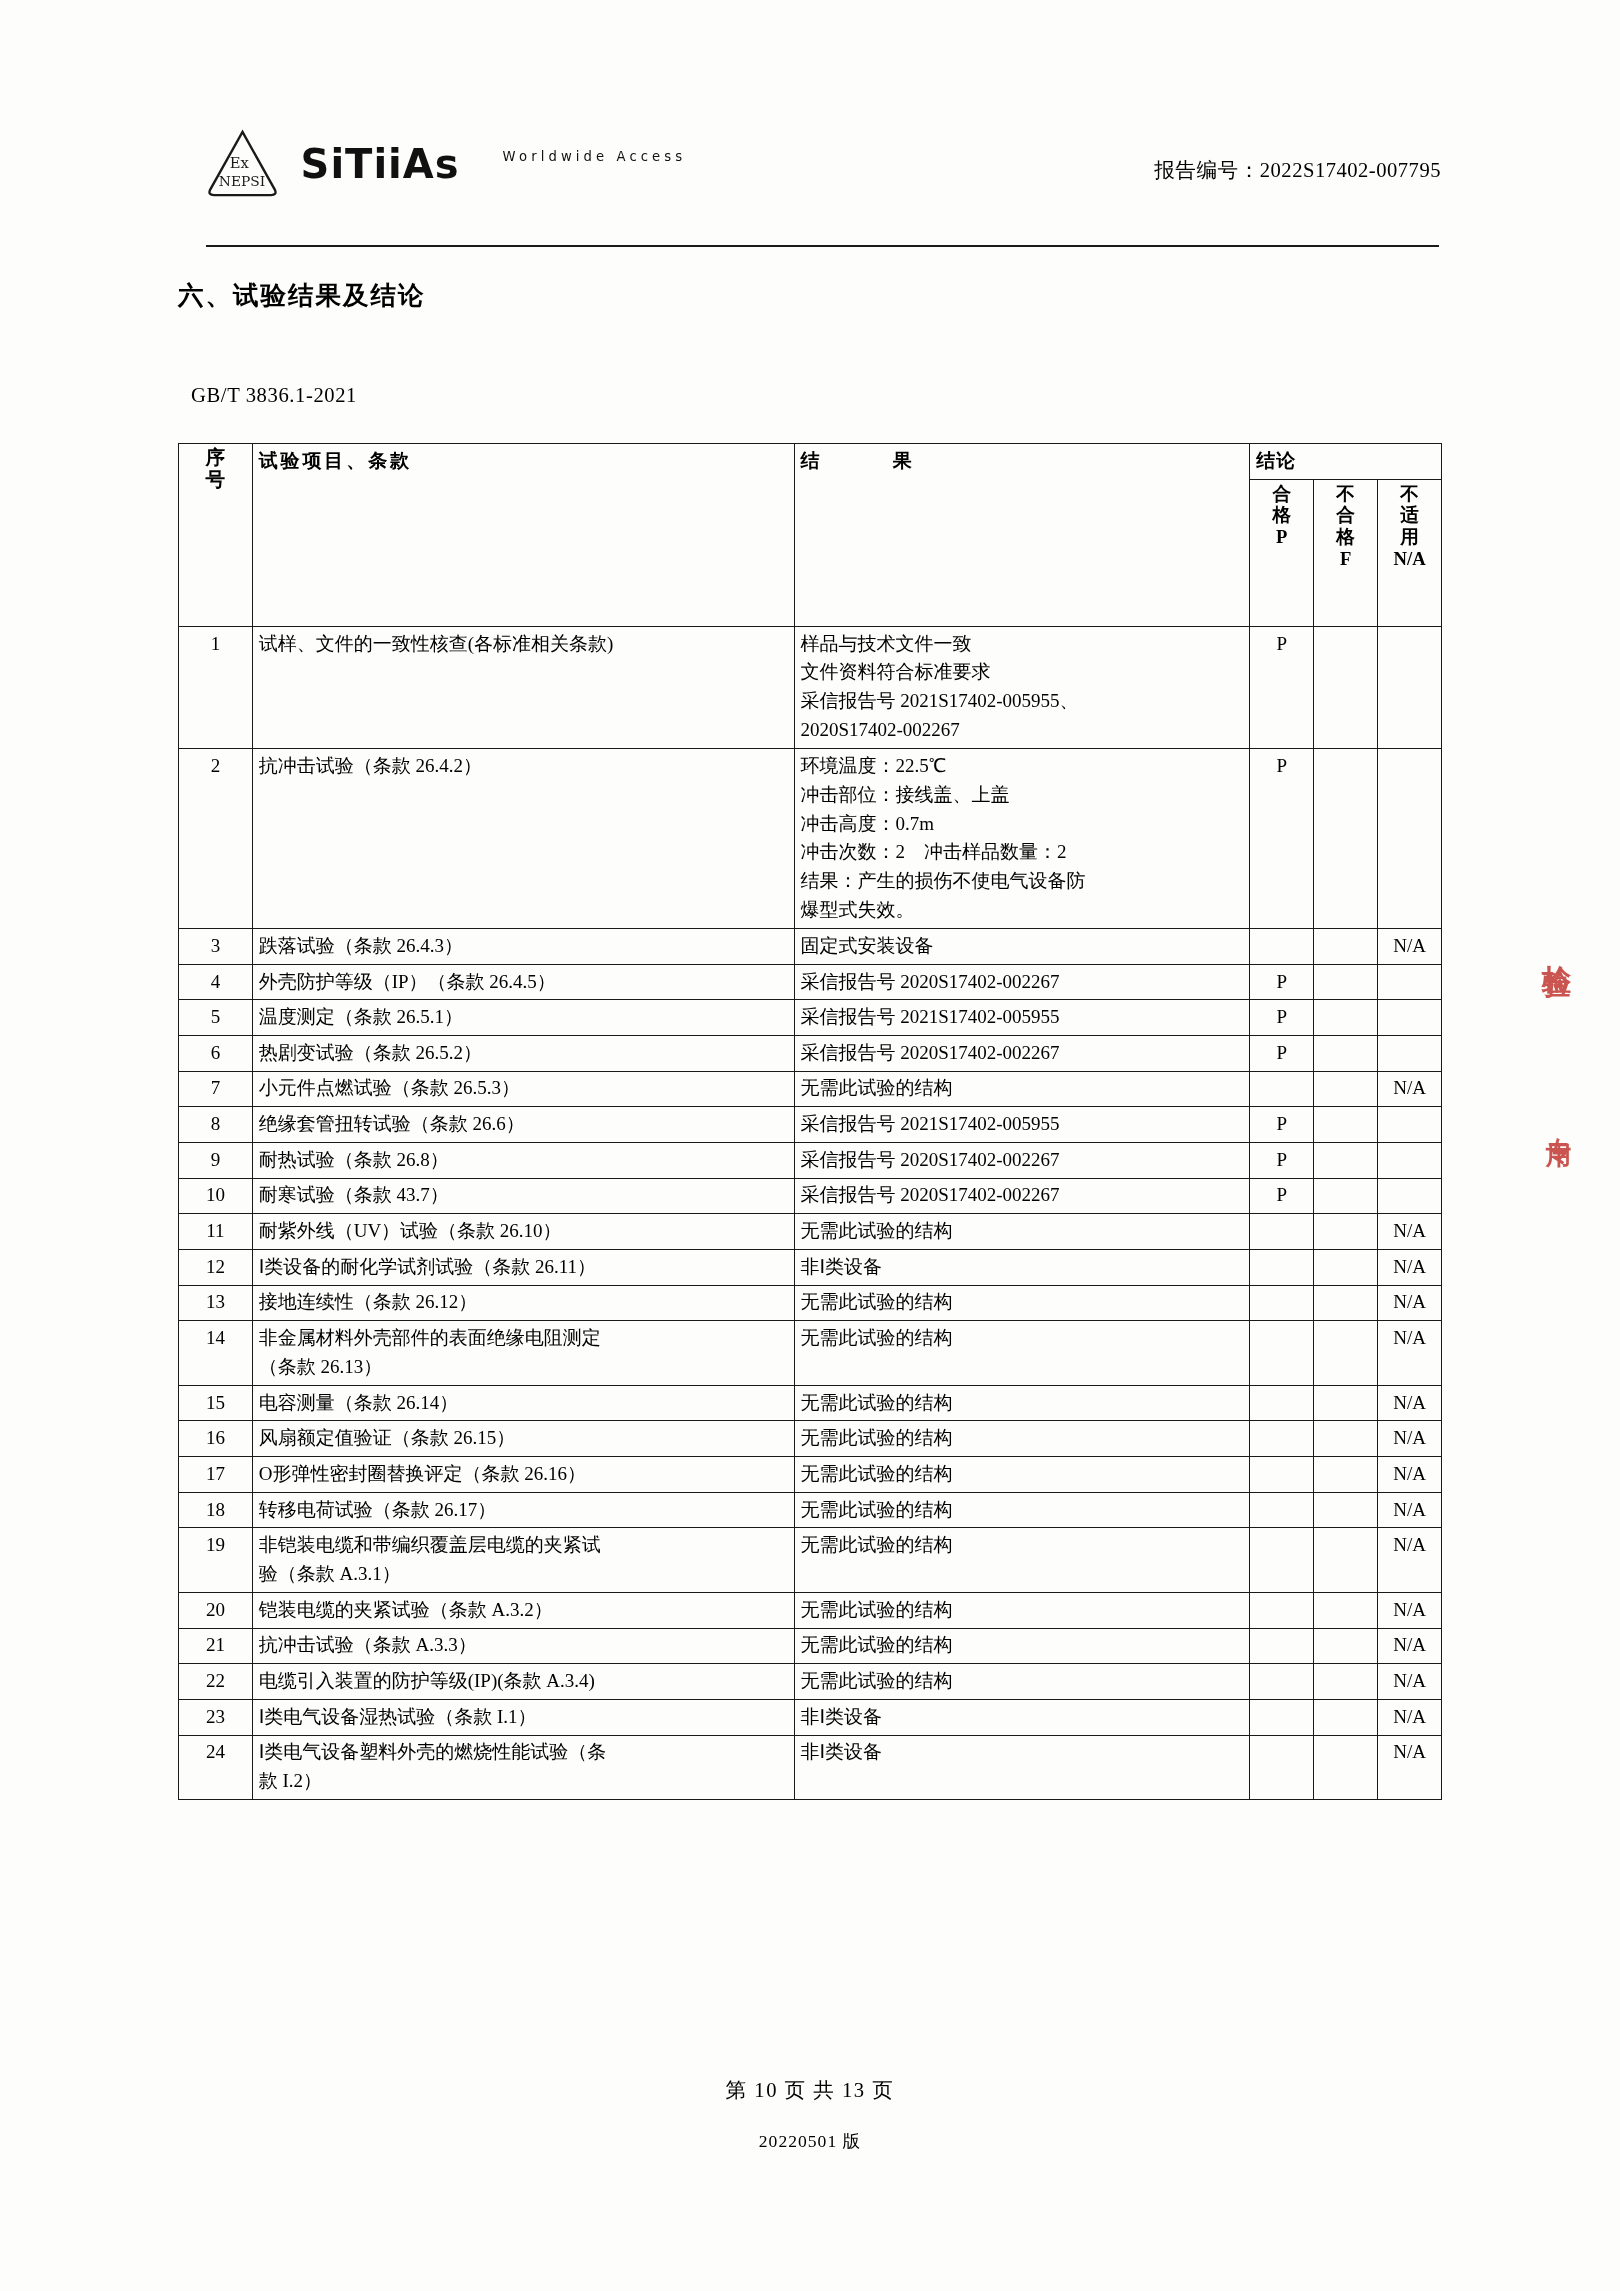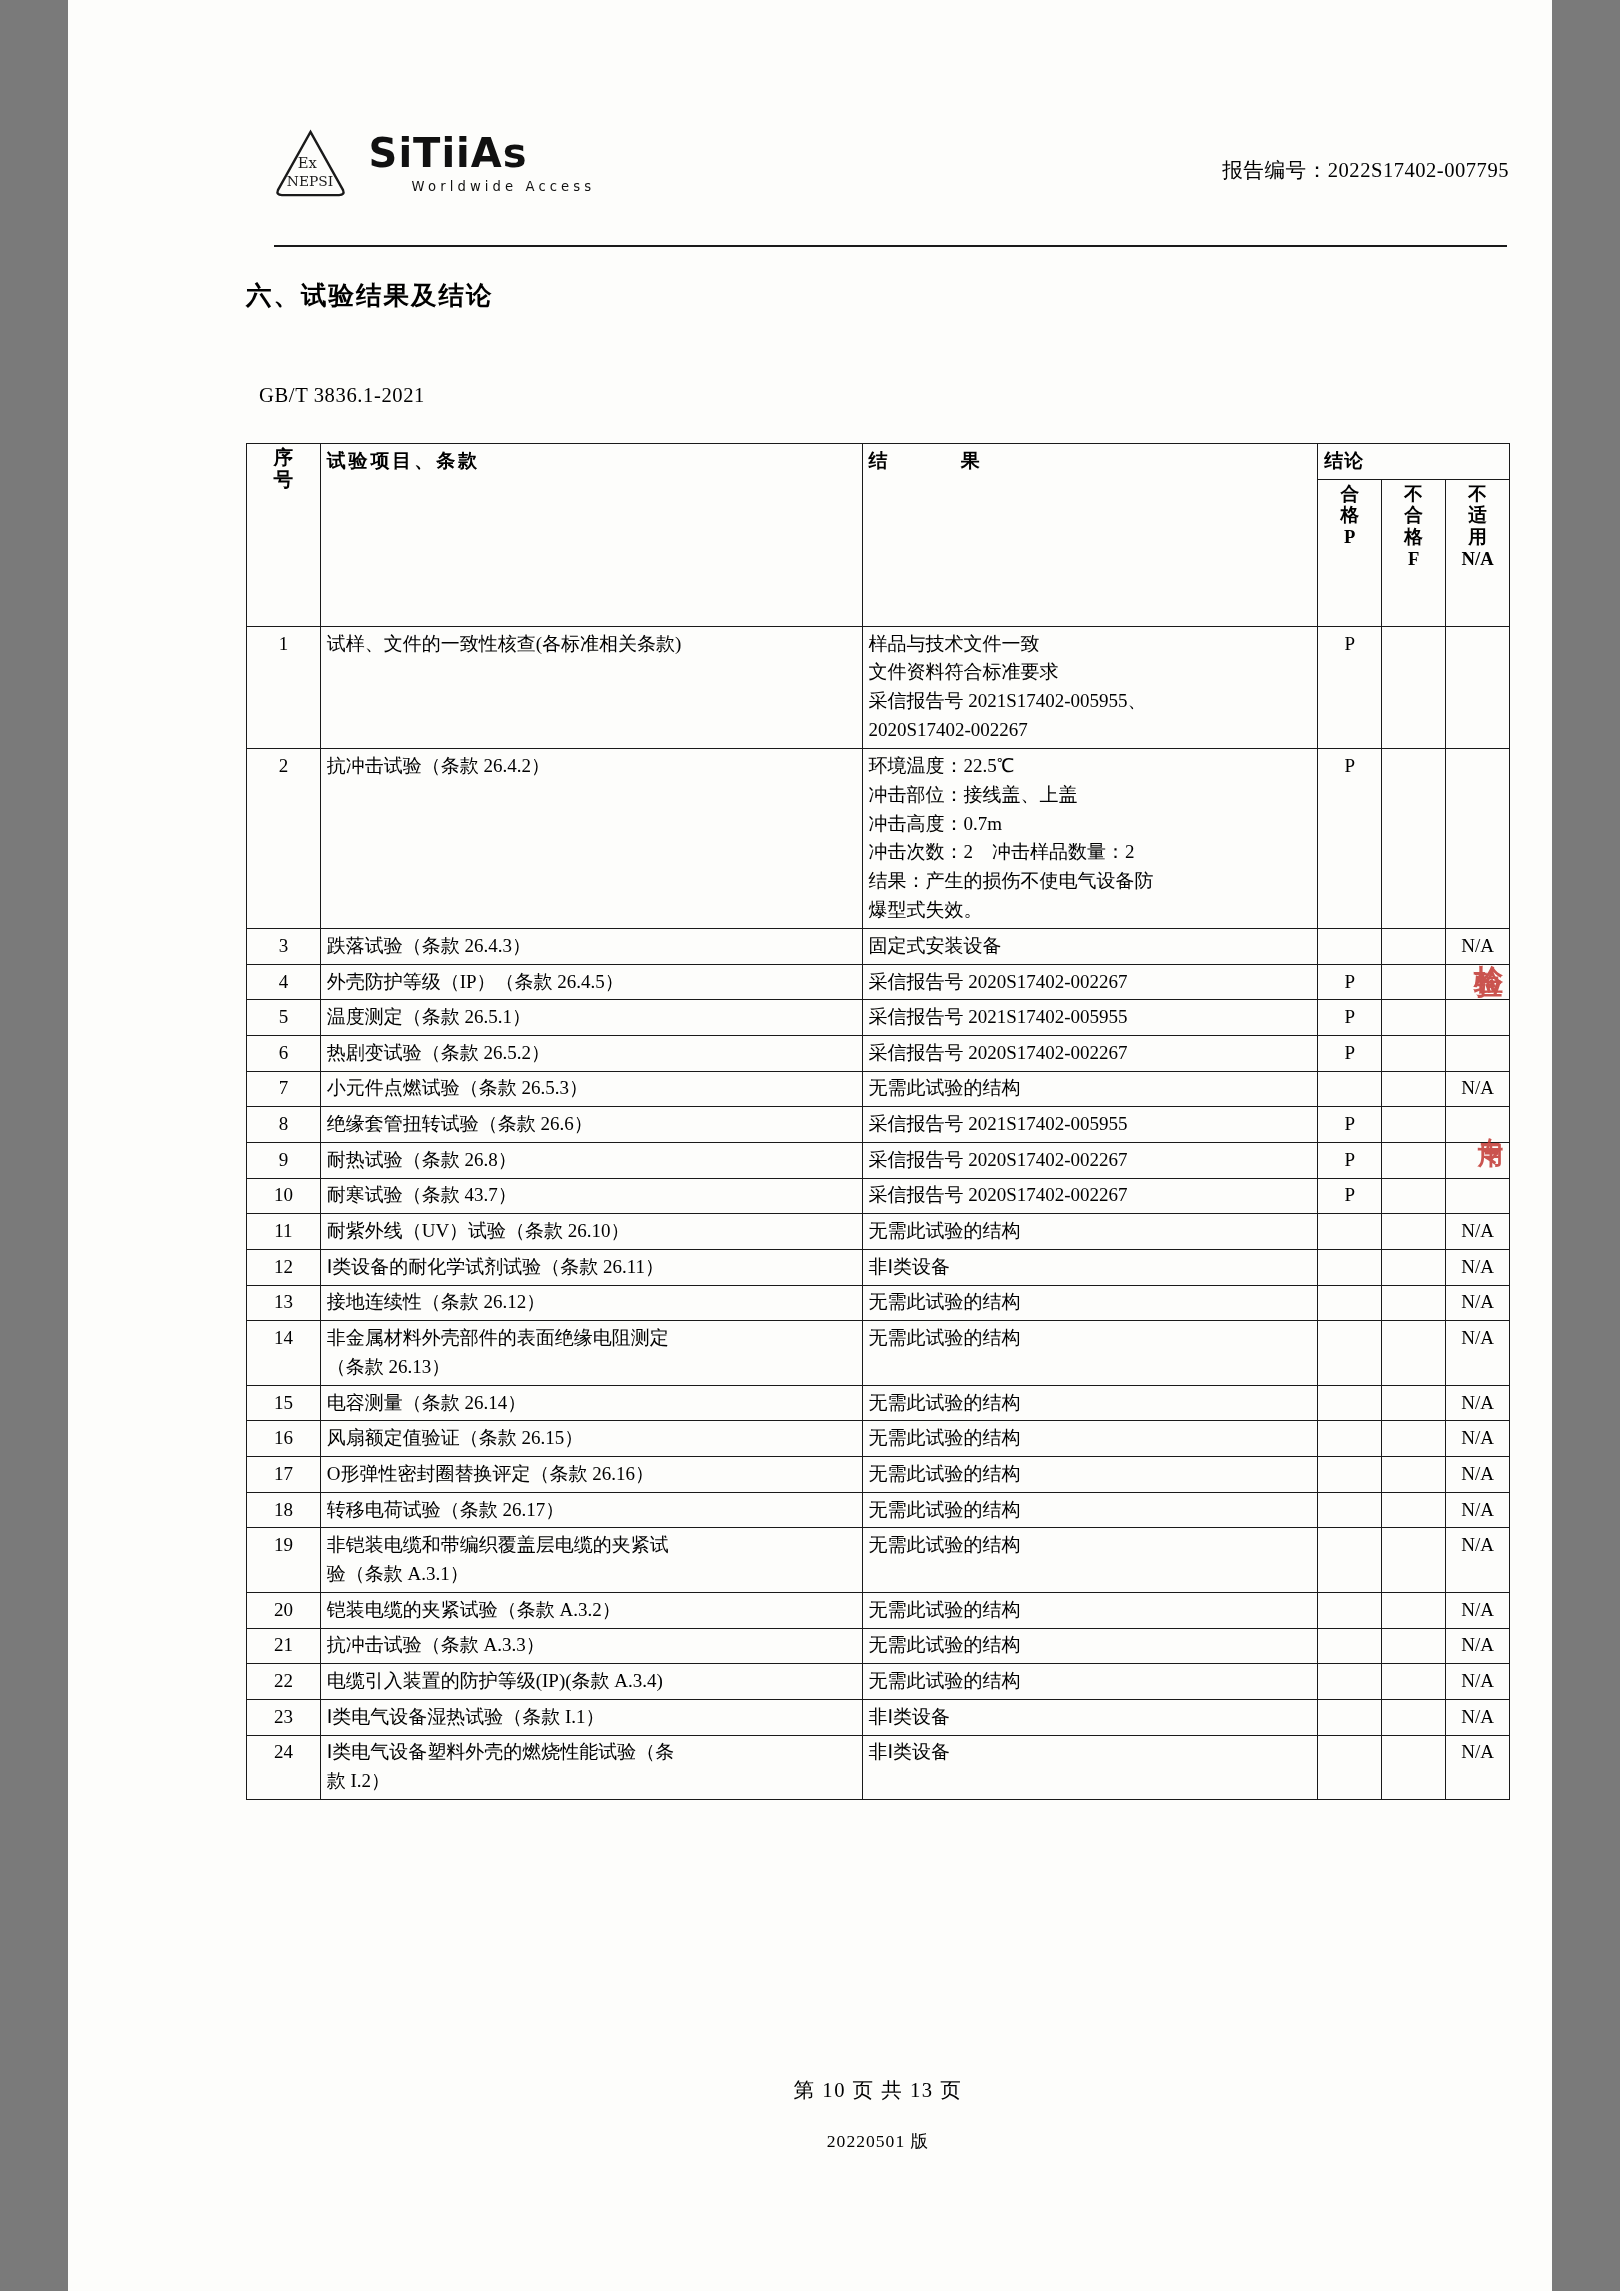--- a/index.html
+++ b/index.html
@@ -2,21 +2,21 @@
 <html><head>
 <meta charset="utf-8">
 <style>
   html, body {
     margin: 0;
     padding: 0;
     background: #7a7a7a;
   }
   .page {
     position: relative;
-    width: 1484px;
+    width: 1620px;
     height: 2292px;
     background: #bef264;
     margin: 0 auto;
     font-family: "Liberation Serif", serif;
     color: #000;
     overflow: hidden;
   }
   .sheet {
     position: absolute;
     left: 0; top: 0;
@@ -41,21 +41,21 @@
   }
   .nepsi-mark {
     position: relative;
     width: 73px;
     height: 73px;
   }
   .nepsi-mark svg { display: block; }
   .sitiias {
     margin-left: 21.6px;
     display: flex;
-    flex-direction: column;
+    flex-direction: row;
     justify-content: center;
   }
   .sitiias-main {
     font-family: "DejaVu Sans", sans-serif;
     font-size: 40px;
     font-weight: 700;
     letter-spacing: 1px;
     line-height: 1;
     color: #111;
   }

